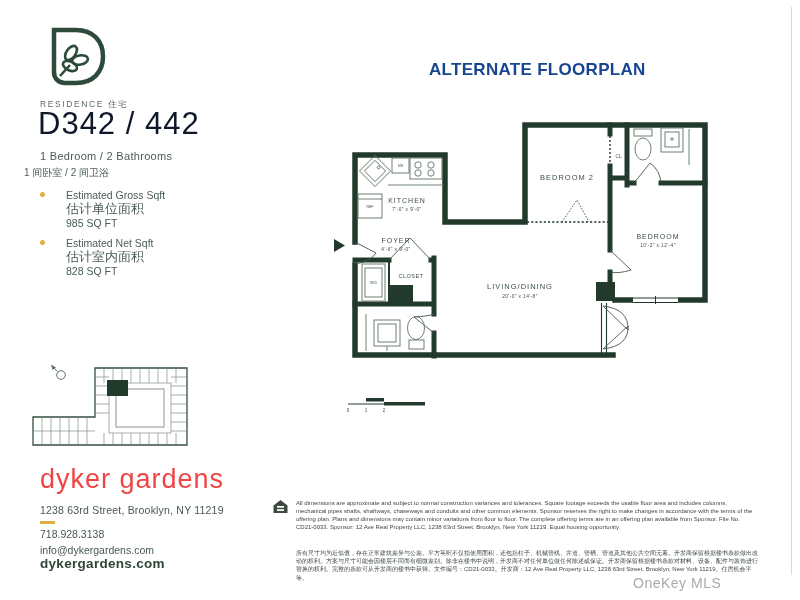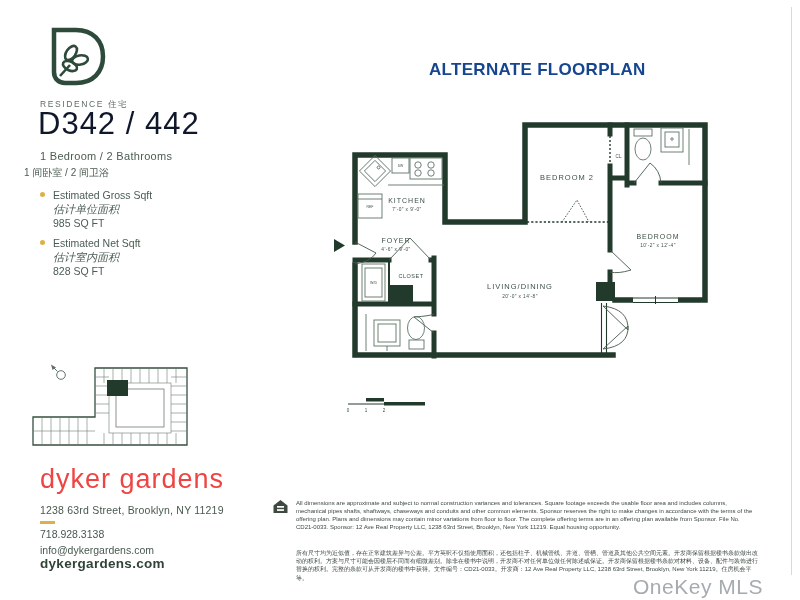--- a/index.html
+++ b/index.html
@@ -3,34 +3,34 @@
 <meta charset="utf-8">
 <style>
   html,body{margin:0;padding:0;background:#fff;}
   .page{position:relative;width:800px;height:600px;background:#ffffff;overflow:hidden;
         font-family:"Liberation Sans",sans-serif;color:#3c5044;}
   .abs{position:absolute;}
   .res-label{left:40px;top:99px;font-size:8.5px;letter-spacing:1.6px;color:#5d6e62;}
   .res-number{left:38px;top:106px;font-size:31px;font-weight:400;letter-spacing:1px;color:#0f172a;}
   .res-beds{left:40px;top:150px;font-size:11px;color:#4a5d52;letter-spacing:.3px;}
   .res-beds-zh{left:24px;top:166px;font-size:10px;color:#4a5d52;}
-  .bullet{display:flex;gap:8px;}
+  .bullet{display:flex;gap:21px;}
   .bullet .dot{width:5px;height:5px;border-radius:50%;background:#ddb04a;margin-top:4px;flex:none;}
   .bullet .ln{font-size:10.5px;line-height:14px;color:#4a5d52;}
-  .bullet .zh{font-size:11px;font-style:italic;}
+  .bullet .zh{font-size:13px;}
   .title{left:429px;top:60px;font-size:17px;font-weight:bold;color:#17458f;letter-spacing:.3px;}
   .dg-name{left:40px;top:464px;font-size:27px;color:#ef4444;letter-spacing:1px;}
   .dg-addr{left:40px;top:504px;font-size:10.5px;color:#47594d;letter-spacing:.2px;}
   .dg-divider{left:40px;top:521px;width:15px;height:2.5px;background:#ddb04a;}
   .dg-phone{left:40px;top:528px;font-size:10.5px;color:#47594d;}
   .dg-email{left:40px;top:534px;font-size:10.5px;color:#47594d;margin-top:10px;}
   .dg-web{left:40px;top:556px;font-size:13.5px;font-weight:bold;color:#2f4437;letter-spacing:.3px;}
   .disc-en{left:296px;top:499px;width:462px;font-size:6px;line-height:8px;color:#3e4a41;}
   .disc-zh{left:296px;top:549px;width:466px;font-size:6px;line-height:8.2px;color:#3e4a41;}
-  .watermark{left:633px;top:575px;font-size:21px;color:#a6abb0;letter-spacing:.5px;}
+  .watermark{left:633px;top:575px;font-size:14px;color:#a6abb0;letter-spacing:.5px;}
   .page-edge{left:791px;top:7px;width:1px;height:568px;background:#d7d9da;}
 </style>
 </head>
 <body>
 
 <div class="page">
 
   <svg class="abs" style="left:40px;top:22px" width="70" height="70" viewBox="0 0 70 70">
     <path d="M 14,8 H 36 C 53,8 63,19 63,34.5 C 63,50 53,61 36,61 H 25 C 18.5,61 14,56.5 14,50 Z" fill="none" stroke="#2e4a3a" stroke-width="4.5"></path>
     <g fill="none" stroke="#2e4a3a" stroke-width="2.6">

